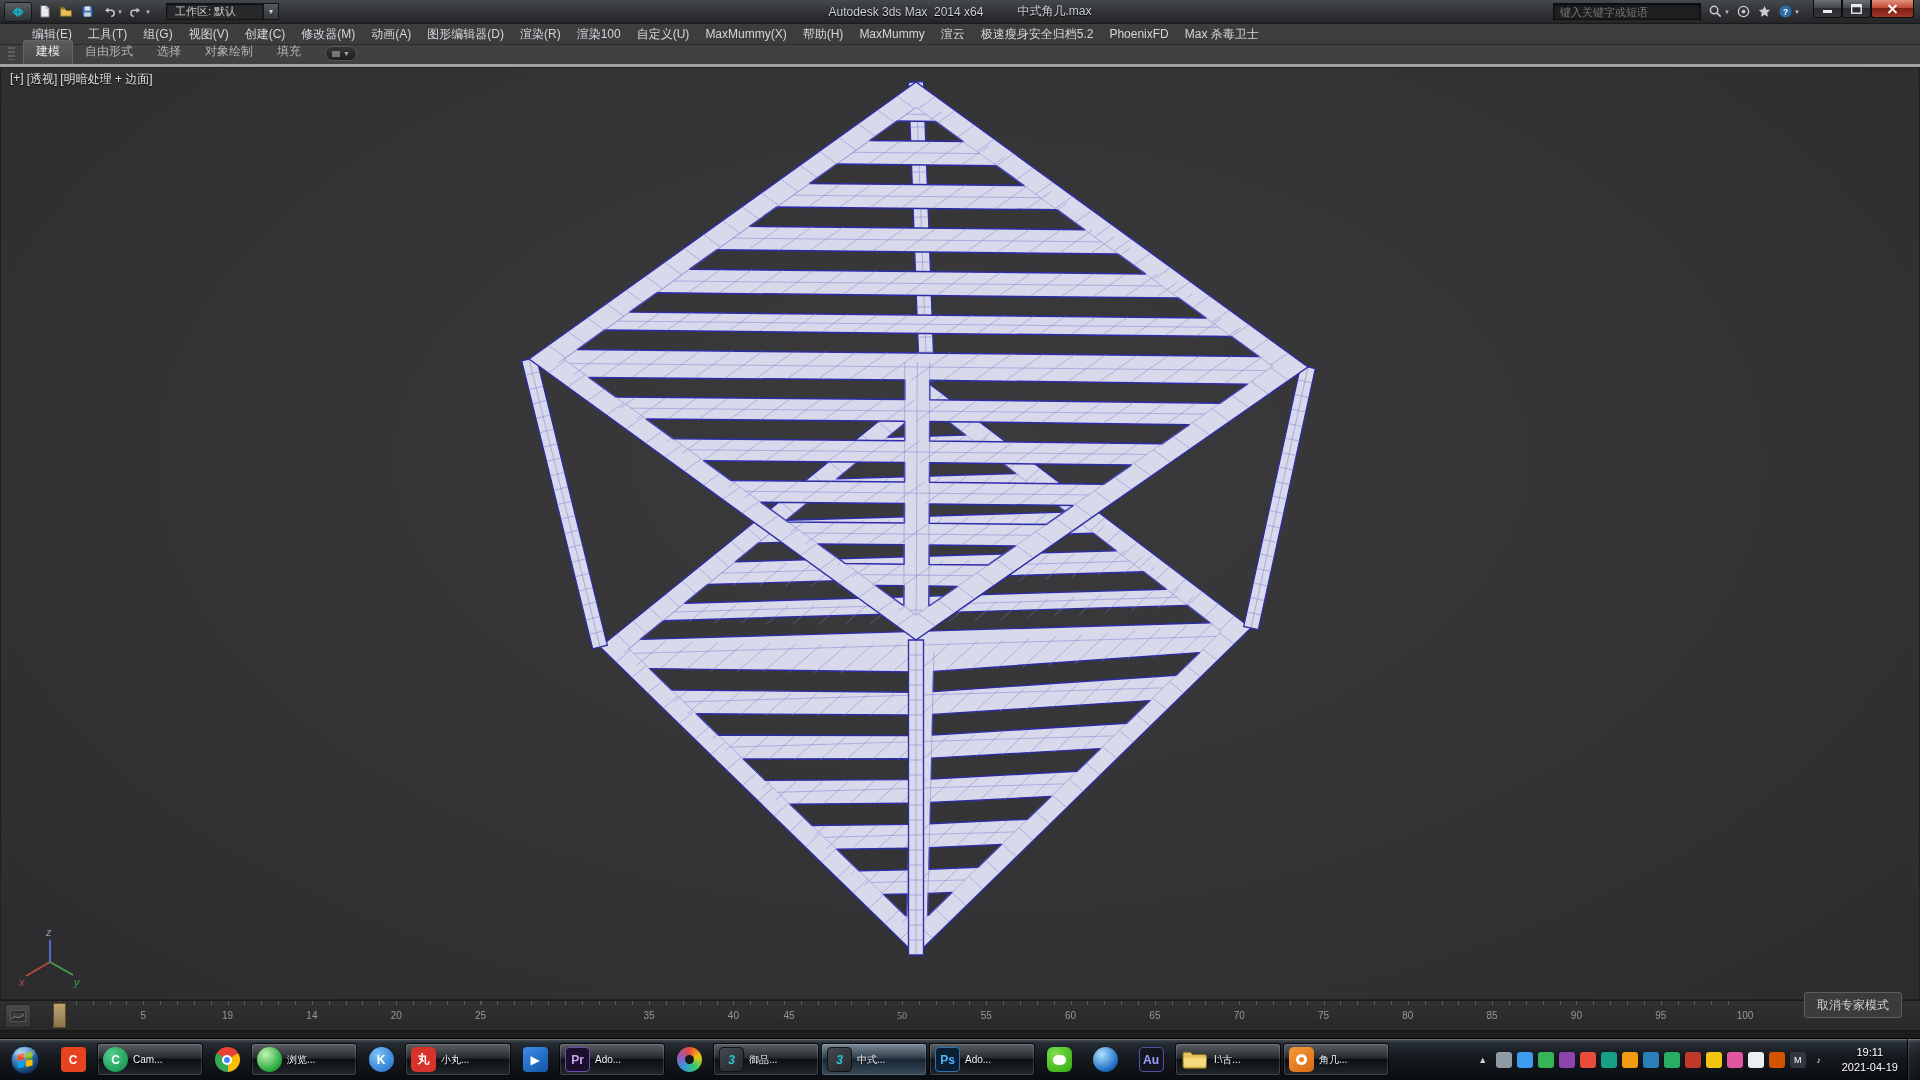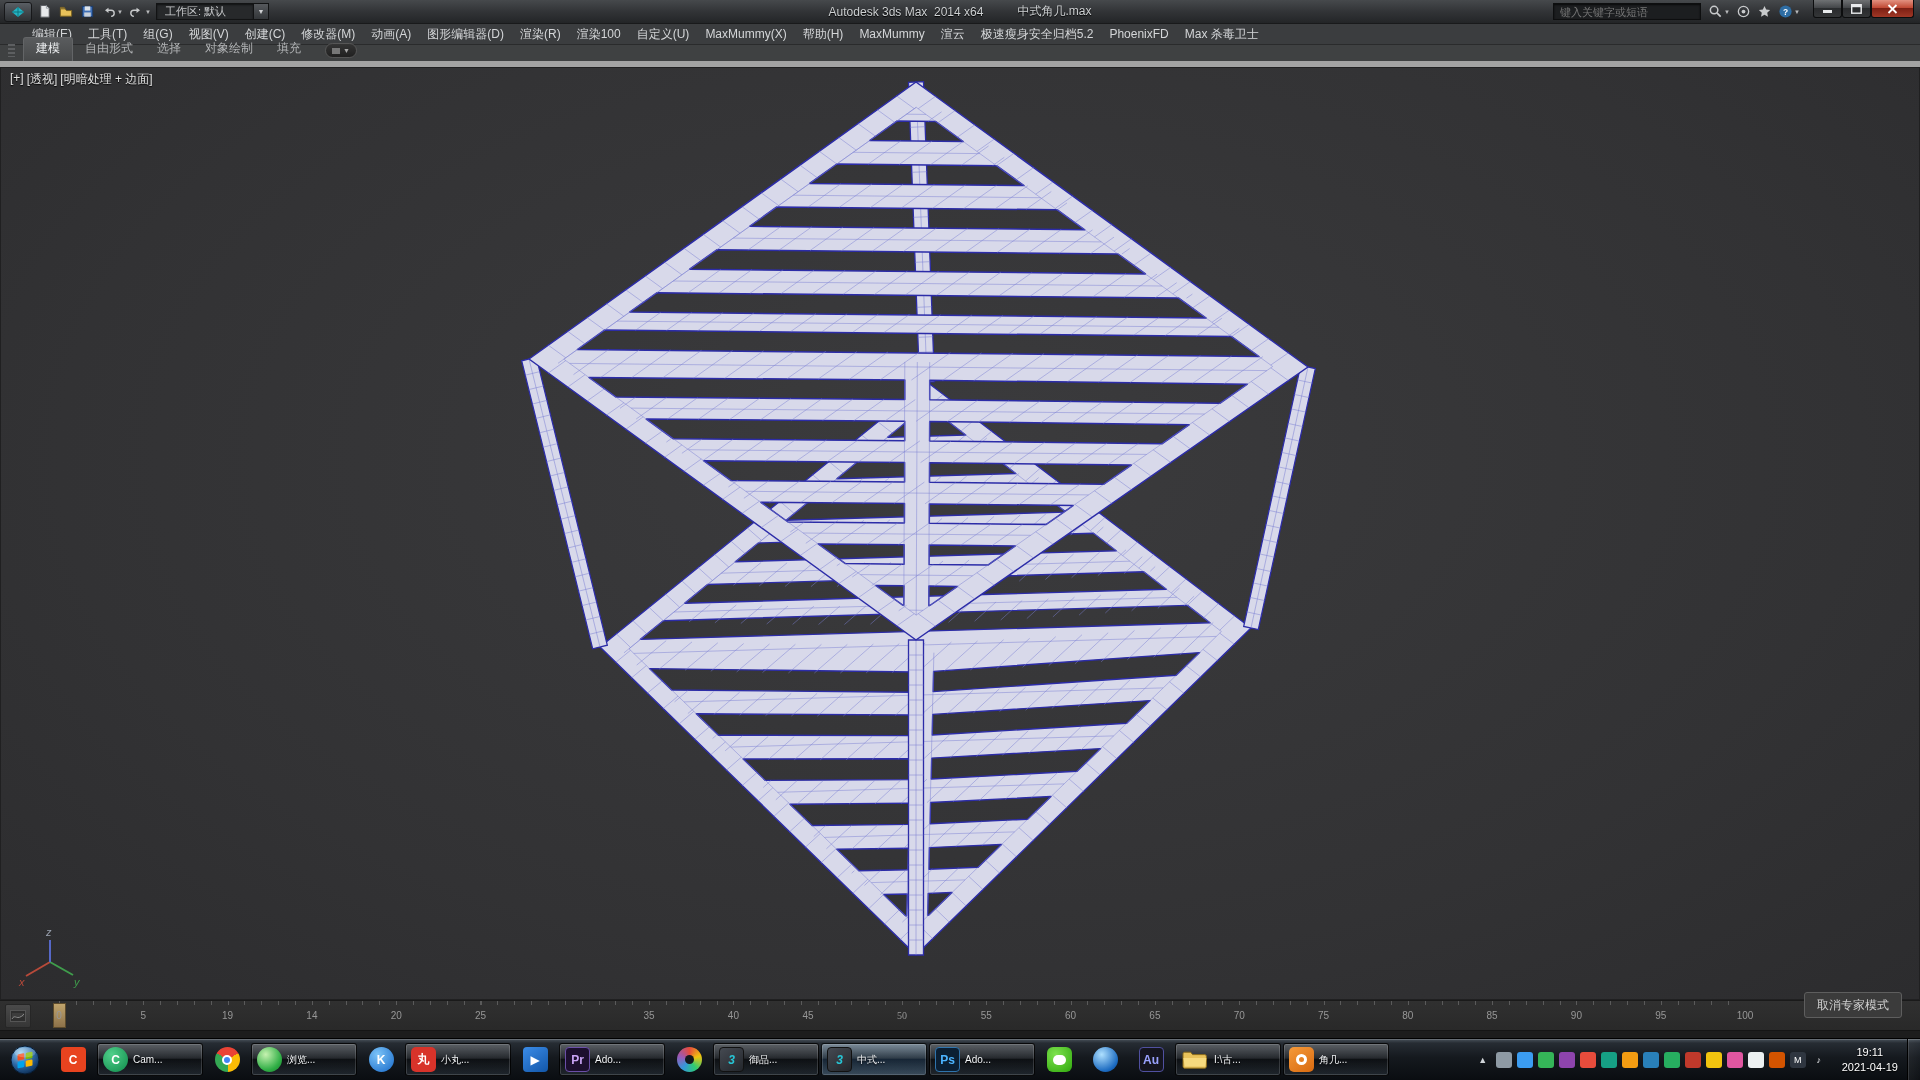--- a/index.html
+++ b/index.html
@@ -5,38 +5,38 @@
 *{margin:0;padding:0;box-sizing:border-box}
 html,body{width:1920px;height:1080px;background:#000}
 #app{width:1920px;height:1080px;display:flex;flex-direction:column;font-family:"Liberation Sans","DejaVu Sans",sans-serif;position:relative;overflow:hidden;background:#2b2b2b;user-select:none}
 
 
 .titlebar{height:24px;background:linear-gradient(180deg,#46494c,#323437 50%,#232527);border-bottom:1px solid #191a1b;display:flex;align-items:center;position:relative;z-index:5}
 .tb-left{display:flex;align-items:center;gap:2px;padding-left:4px;height:100%}
 .appbtn{width:28px;height:20px;border:1px solid #17181a;border-radius:3px;background:linear-gradient(180deg,#5a5e64,#2e3134);display:flex;align-items:center;justify-content:center}
 .qabtn{height:20px;padding:0 3px;display:flex;align-items:center;justify-content:center;gap:1px}
 .qabtn .dd,.icbtn .dd{font-size:6px;color:#b8babc;font-style:normal}
-.workspace{display:flex;align-items:center;height:17px}
+.workspace{margin-left:10px;display:flex;align-items:center;height:17px}
 .wsbox{background:#27292b;border:1px solid #121314;box-shadow:inset 0 1px 2px rgba(0,0,0,.6);color:#c6c8ca;font-size:11px;padding:0 8px;height:100%;display:flex;align-items:center;min-width:98px}
 .wsdd{width:15px;height:100%;background:linear-gradient(180deg,#56595d,#333639);border:1px solid #121314;border-left:none;color:#cfd1d3;font-size:7px;display:flex;align-items:center;justify-content:center}
 .tb-title{position:absolute;left:0;right:0;top:0;height:100%;display:flex;align-items:center;justify-content:center;gap:34px;pointer-events:none}
 .tb-title span{font-size:12px;color:#cdd0d2;text-shadow:0 1px 1px #000;white-space:pre}
 .tb-right{margin-left:auto;display:flex;align-items:center;height:100%;gap:2px}
 .searchbox{display:flex;align-items:center;height:17px;margin-right:2px}
 .searchbox input{width:148px;height:100%;background:#1c1e20;border:1px solid #0d0e0f;box-shadow:inset 0 1px 2px rgba(0,0,0,.7);color:#9a9da0;font-size:11px;padding:0 6px;outline:none;font-family:inherit}
 .icbtn{height:19px;padding:0 3px;display:flex;align-items:center;justify-content:center;gap:1px}
 .winbtns{display:flex;align-items:flex-start;height:100%;margin-left:8px}
 .winbtn{height:18px;width:29px;border:1px solid #0c0d0e;border-top:none;display:flex;align-items:center;justify-content:center;background:linear-gradient(180deg,rgba(255,255,255,.22),rgba(255,255,255,.06) 45%,rgba(0,0,0,.25) 50%,rgba(255,255,255,.04));border-radius:0 0 3px 3px}
 .winbtn.close{width:43px;background:linear-gradient(180deg,#e29180,#c14a35 45%,#7e2014 50%,#a03726);margin-right:6px}
 
 
 .menubar{height:21px;background:#3b3d3f;border-bottom:1px solid #2a2b2c;display:flex;align-items:center;padding-left:24px}
 .menubar ul{display:flex;list-style:none;height:100%}
 .menubar li{display:flex;align-items:center;padding:0 8px;font-size:12px;color:#d4d6d8;white-space:nowrap}
-.ribbon{height:22px;background:#3f4142;border-bottom:6px solid #a3a3a3;display:flex;align-items:flex-end;padding-left:8px}
+.ribbon{height:22px;background:#3f4142;border-bottom:3px solid #a3a3a3;display:flex;align-items:flex-end;padding-left:8px}
 .rgrip{width:7px;height:13px;margin:0 8px 4px 0;background:repeating-linear-gradient(180deg,#5d5f61 0 2px,transparent 2px 4px)}
 .ribbon ul{display:flex;list-style:none;align-items:flex-end}
 .rtab{padding:2px 12px 4px;font-size:12px;color:#b2b4b6;white-space:nowrap}
 .rtab.active{background:linear-gradient(180deg,#5a5c5e,#47494a);border:1px solid #636567;border-bottom:none;border-radius:3px 3px 0 0;color:#e9ebed}
 .rmin{margin:0 0 3px 12px;width:32px;height:15px;background:linear-gradient(180deg,#343434,#202020);border:1px solid #565656;border-radius:8px;display:flex;align-items:center;justify-content:center;gap:3px;color:#a8a8a8;font-size:7px}
 
 
 .viewport{flex:1;position:relative;background:radial-gradient(ellipse 1500px 850px at 50% 42%,#3b3b3d 0%,#323234 60%,#2a2a2c 100%);overflow:hidden;box-shadow:inset 0 0 0 1px #202021}
 #model-holder{position:absolute;inset:0}
 .vplabel{position:absolute;left:10px;top:4px;display:flex;gap:3px;font-size:12px;color:#e2e2e2;z-index:3;text-shadow:0 1px 1px #000}
@@ -286,21 +286,21 @@
       <div class="marker"></div>
     <span class="tick" style="left: 19px;">0</span>
         <span class="tick" style="left: 103.3px;">5</span>
         <span class="tick" style="left: 187.6px;">19</span>
         <span class="tick" style="left: 271.9px;">14</span>
         <span class="tick" style="left: 356.2px;">20</span>
         <span class="tick" style="left: 440.5px;">25</span>
         <span class="tick" style="left: 524.8px; margin-top: 41px;">30</span>
         <span class="tick" style="left: 609.1px;">35</span>
         <span class="tick" style="left: 693.4px;">40</span>
-        <span class="tick" style="left: 768px;">45</span>
+        <span class="tick" style="left: 749px;">45</span>
         <span class="tick" style="left: 862px; font-family: Liberation Serif, serif;">50</span>
         <span class="tick" style="left: 946.3px;">55</span>
         <span class="tick" style="left: 1030.6px;">60</span>
         <span class="tick" style="left: 1114.9px;">65</span>
         <span class="tick" style="left: 1199.2px;">70</span>
         <span class="tick" style="left: 1283.5px;">75</span>
         <span class="tick" style="left: 1367.8px;">80</span>
         <span class="tick" style="left: 1452.1px;">85</span>
         <span class="tick" style="left: 1536.4px;">90</span>
         <span class="tick" style="left: 1620.7px;">95</span>

